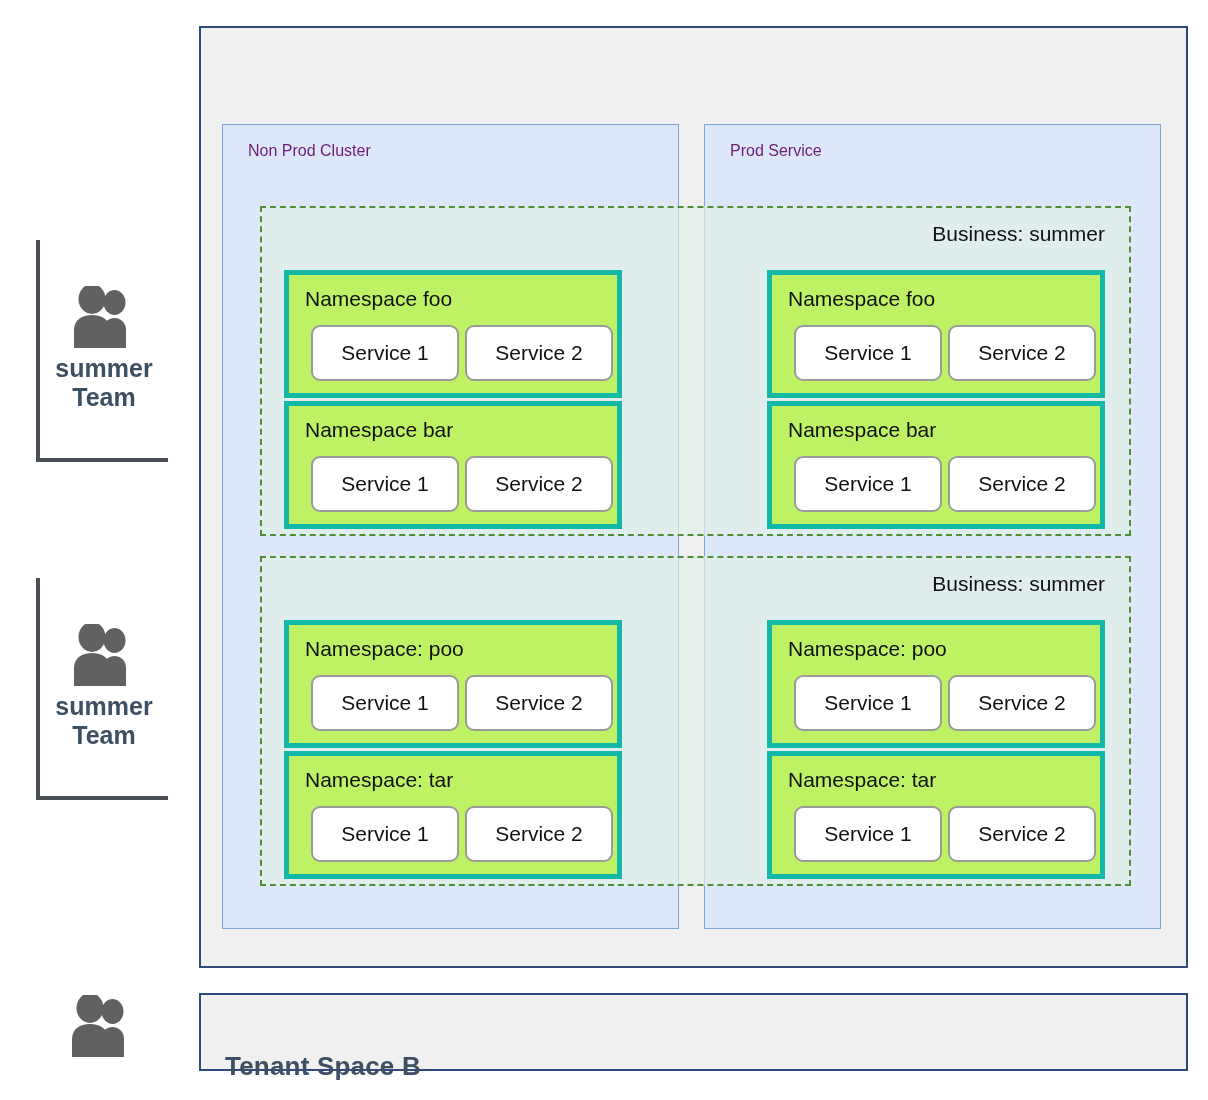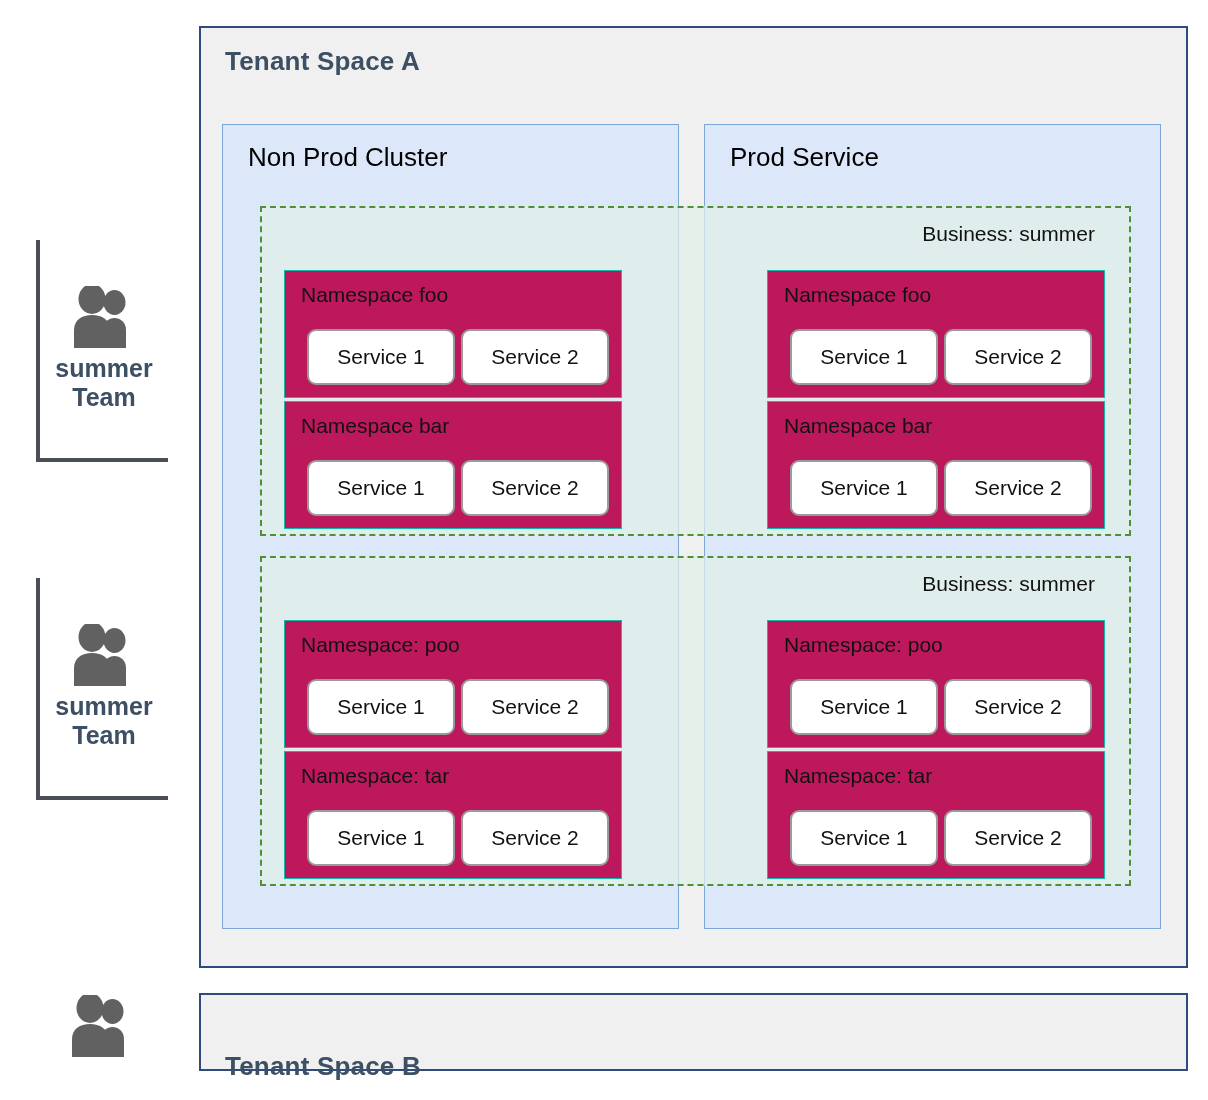--- a/index.html
+++ b/index.html
@@ -82,45 +82,45 @@
   .cluster-box {
     position: absolute;
     background: #dce8fa;
     border: 1px solid #7ba7d7;
     box-sizing: border-box;
   }
   .cluster-title {
     position: absolute;
     left: 25px;
     top: 17px;
-    font-size: 26px;
-    color: #000000;
+    font-size: 16px;
+    color: #701a75;
   }
 
   
   .business-group {
     position: absolute;
     background: rgba(224, 240, 232, 0.72);
     border: 2px dashed #4f8f35;
     box-sizing: border-box;
   }
   .business-label {
     position: absolute;
-    right: 34px;
+    right: 24px;
     top: 14px;
     font-size: 21px;
     color: #111111;
     white-space: nowrap;
   }
 
   
   .namespace-box {
     position: absolute;
-    background: #be185d;
-    border: 1px solid #14b8a6;
+    background: #bef264;
+    border: 5px solid #14b8a6;
     box-sizing: border-box;
     text-decoration: underline;
   }
   .namespace-title {
     position: absolute;
     left: 16px;
     top: 12px;
     font-size: 21px;
     color: #111111;
     white-space: nowrap;
@@ -201,21 +201,20 @@
               <ellipse cx="25" cy="13" rx="13.5" ry="15"></ellipse>
               <path d="M7 62 V44 c0-10 8-15 18-15 s18 5 18 15 V62 Z"></path>
             </g>
           </svg>
         </span>
       </div>
     </div>
   </div>
 
   <div class="tenant-box" style="left:199px; top:26px; width:989px; height:942px;">
-    <div class="tenant-title">Tenant Space A</div>
 
     <div class="cluster-box" style="left:21px; top:96px; width:457px; height:805px;">
       <div class="cluster-title">Non Prod Cluster</div>
     </div>
 
     <div class="cluster-box" style="left:503px; top:96px; width:457px; height:805px;">
       <div class="cluster-title">Prod Service</div>
     </div>
 
     <div class="business-group" style="left:59px; top:178px; width:871px; height:330px;">

